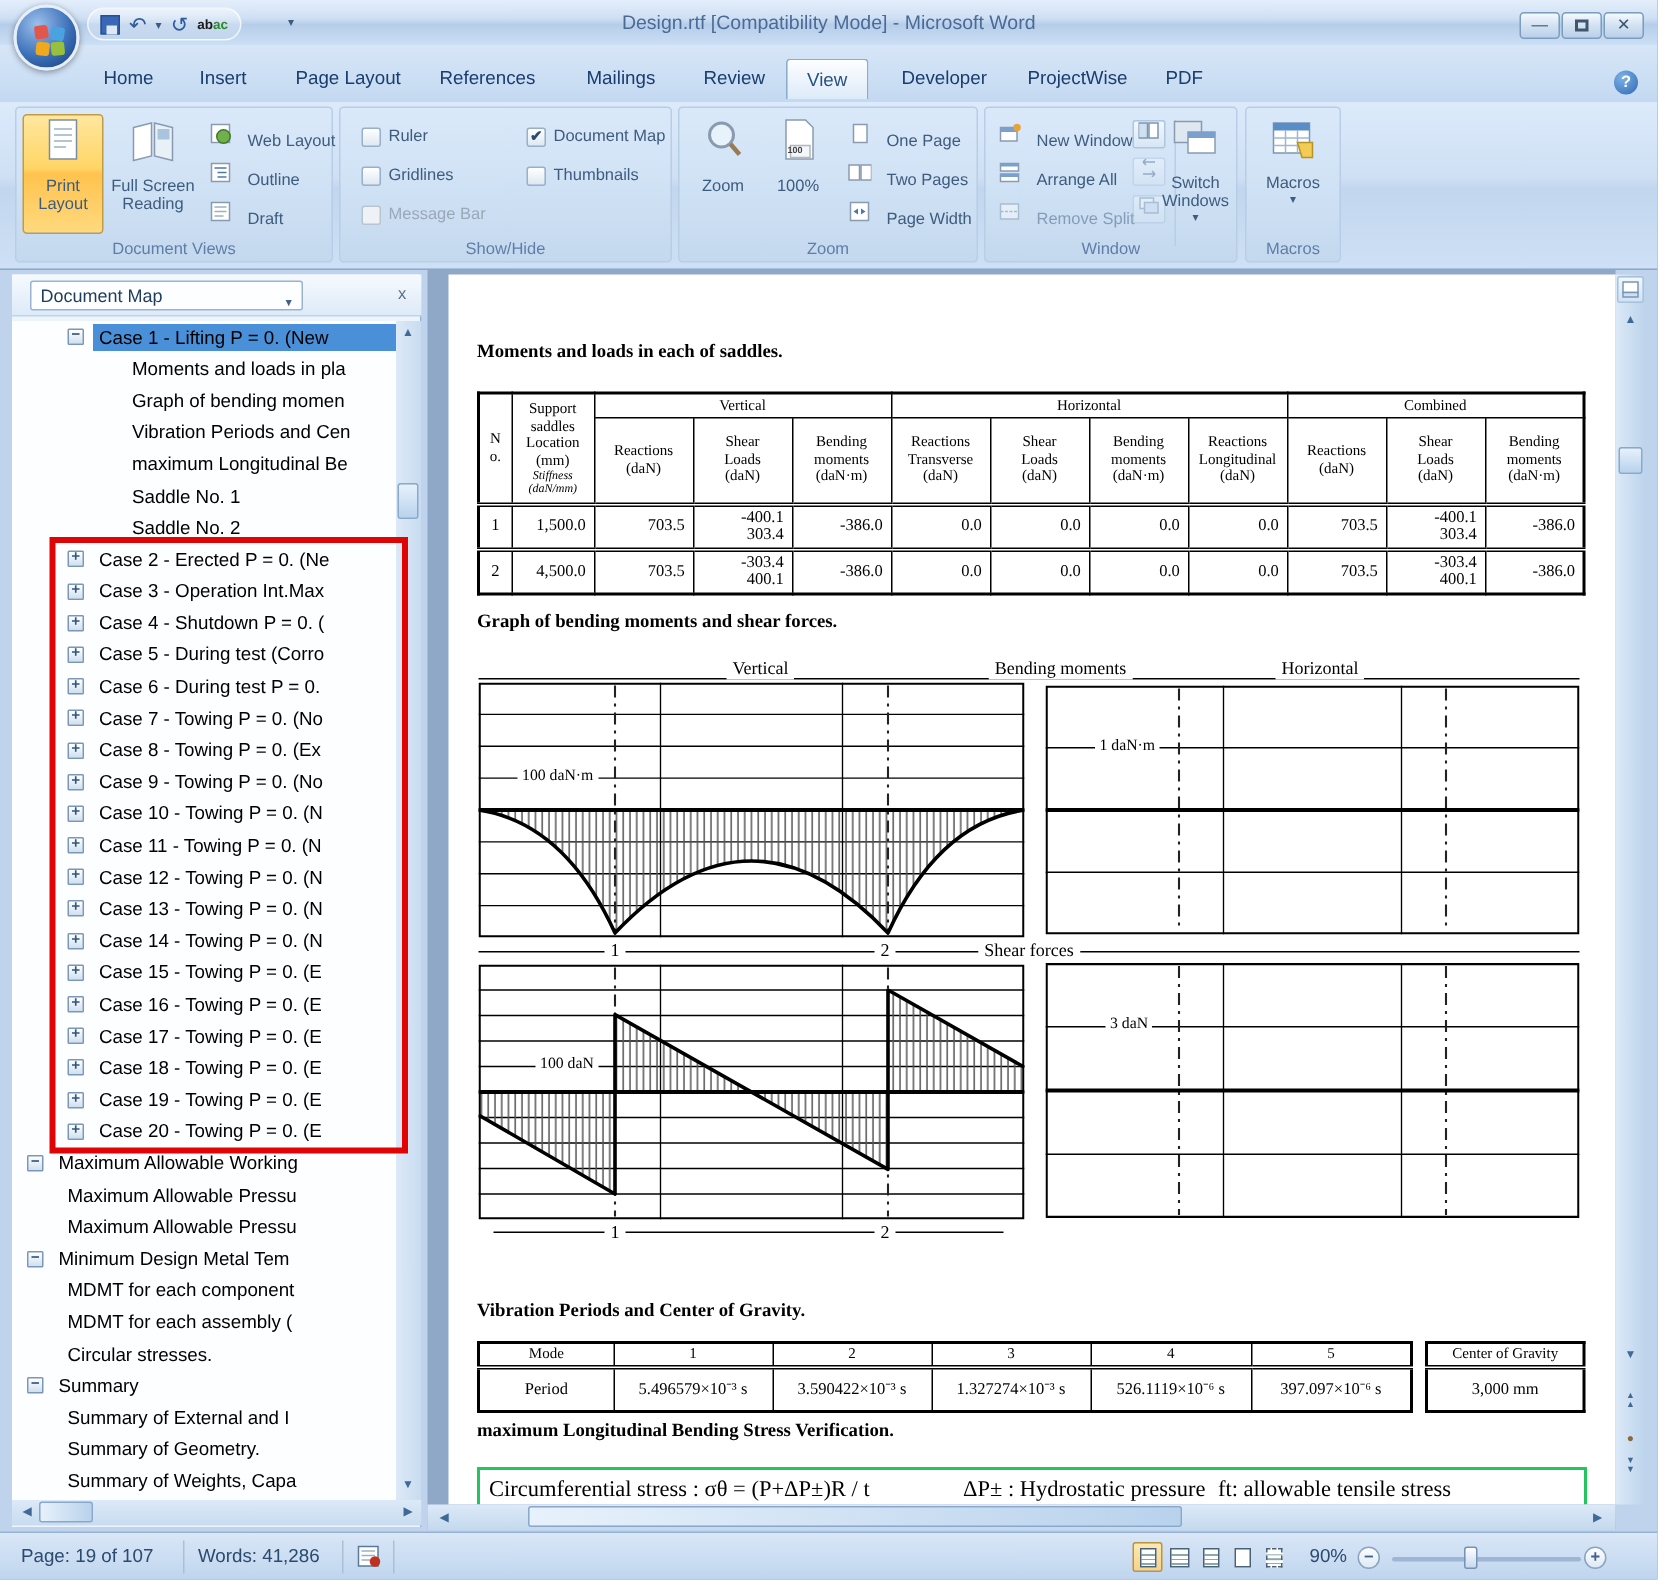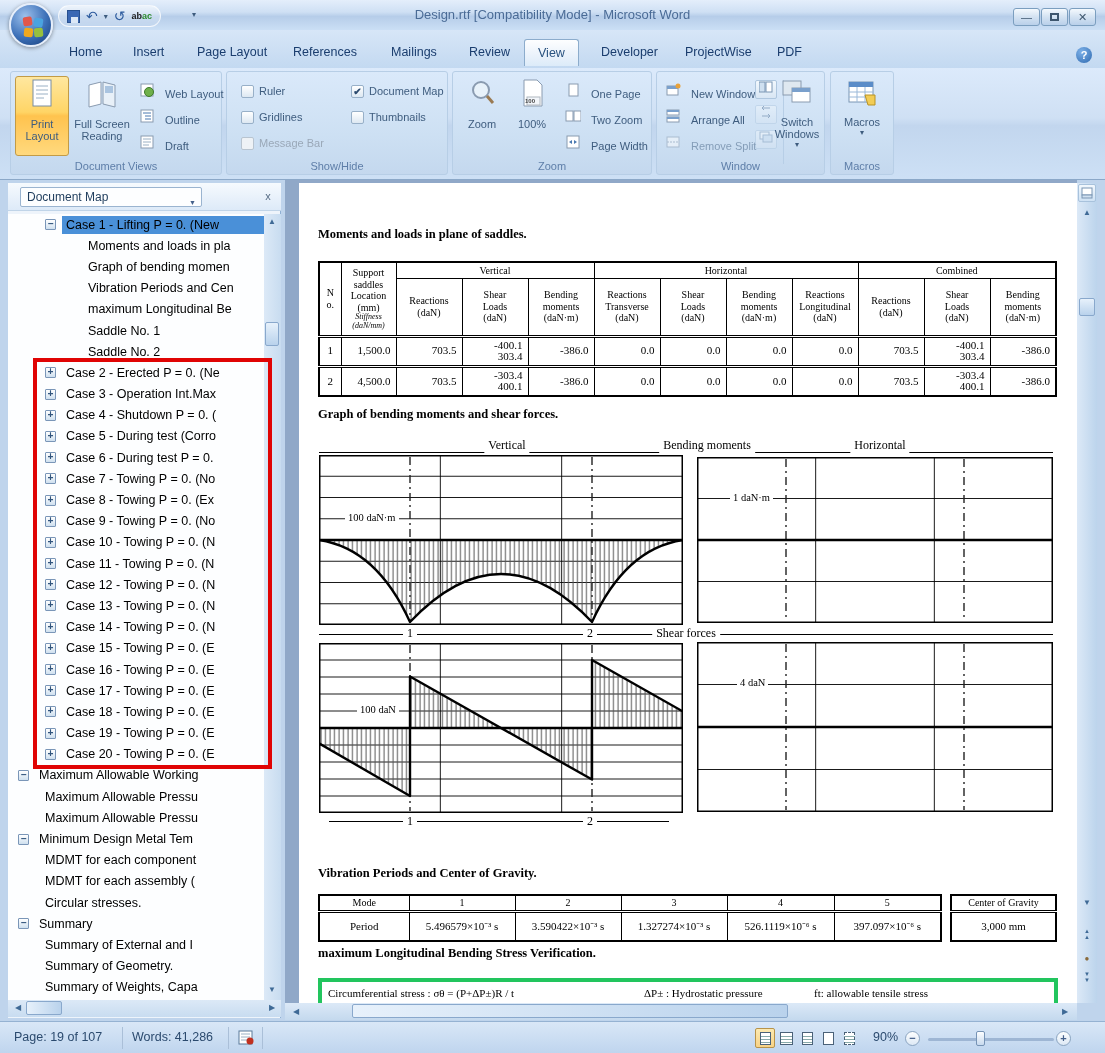--- a/index.html
+++ b/index.html
@@ -100,21 +100,21 @@
     font-size:10px;line-height:11.5px;padding:1px 2px;overflow:hidden}
   .dtab .dr td{border-top:3px double #000;font-size:11px;height:30px}
   .num{text-align:right!important;padding-right:5px!important}
   .stf{font-style:italic;font-size:8px;line-height:8.5px;display:block}
   .chart{position:absolute}
   .glin{position:absolute;height:1px;background:#000}
   .glab{position:absolute;transform:translateX(-50%);background:#fff;padding:0 4px;
     font-size:12px;font-family:"Liberation Serif",serif}
   .slab{position:absolute;background:#fff;padding:0 3px;font-size:10.5px;
     font-family:"Liberation Serif",serif;z-index:5}
-  #stressbox{border:4px solid #22c55e;font-size:11px}
+  #stressbox{border:2px solid #22c55e;font-size:15px}
   #stressbox span{position:absolute;top:5px;white-space:nowrap}
   
   #vscroll{left:1077px;top:183px;width:20px;height:820px;background:linear-gradient(90deg,#dce9f7,#bcd4ec)}
   #hscroll{left:285px;top:1003px;width:792px;height:17px;background:linear-gradient(#dce9f7,#c4d9ee)}
   .sq{position:absolute;width:18px;height:18px;border:1px solid #a8c2dc;border-radius:2px;
     background:linear-gradient(#f2f8fd,#cfe2f4);text-align:center;color:#3f6a96}
   
   #statusbar{left:0;top:1021px;width:1105px;height:32px;border-top:1px solid #95b2d2;
     background:linear-gradient(#d9e7f7,#bfd5ee);color:#2b4a6e;font-size:12.5px}
   .sbitem{position:absolute;top:8px}
@@ -265,21 +265,21 @@
         <span><svg width="16" height="16">
               <rect x="4" y="2" width="9" height="12" fill="#fff" stroke="#8a9bb0"></rect>
             </svg></span>
         <span>One Page</span>
       </div>
       <div class="smbtn" style="left:112px;top:34px">
         <span><svg width="16" height="16">
               <rect x="1" y="3" width="7" height="10" fill="#fff" stroke="#8a9bb0"></rect>
               <rect x="9" y="3" width="7" height="10" fill="#fff" stroke="#8a9bb0"></rect>
             </svg></span>
-        <span>Two Zoom</span>
+        <span>Two Pages</span>
       </div>
       <div class="smbtn" style="left:112px;top:60px">
         <span><svg width="16" height="16">
               <rect x="2" y="2" width="12" height="12" fill="#fff" stroke="#8a9bb0"></rect>
               <path d="M4 8 L7 6 V10 Z M12 8 L9 6 V10 Z" fill="#4a78b0"></path>
             </svg></span>
         <span>Page Width</span>
       </div>
       <div class="glabel">Zoom</div>
     </div>
@@ -509,21 +509,21 @@
     <span class="sarr" style="left:2px;top:0">◀</span>
     <div class="thumb" style="left:18px;top:1px;width:36px;height:14px"></div>
     <span class="sarr" style="left:256px;top:0">▶</span>
   </div>
 
   <div id="redrect" class="a"></div>
 
   <div id="docarea" class="a"></div>
   <div id="page" class="a">
 
-    <div class="a h2" style="left:19px;top:44px">Moments and loads in plane of saddles.</div>
+    <div class="a h2" style="left:19px;top:44px">Moments and loads in each of saddles.</div>
 
     <table class="a dtab" style="left:19px;top:78px;width:737px">
       <colgroup>
           <col style="width:22px">
           <col style="width:55px">
           <col span="10" style="width:66px">
         </colgroup>
       <tbody>
           <tr style="height:16px">
         <th rowspan="2" class="pl">N
@@ -689,21 +689,21 @@
         <line x1="0" y1="85" x2="356" y2="85" stroke="#000" stroke-width="0.9"></line>
         <line x1="0" y1="127.5" x2="356" y2="127.5" stroke="#000" stroke-width="0.9"></line>
         <line x1="118.66666666666667" y1="0" x2="118.66666666666667" y2="170" stroke="#000" stroke-width="0.9"></line>
         <line x1="237.33333333333334" y1="0" x2="237.33333333333334" y2="170" stroke="#000" stroke-width="0.9"></line>
         <line x1="89" y1="2" x2="89" y2="168" stroke="#222" stroke-width="1.4" stroke-dasharray="8 4 2 4"></line>
         <line x1="267" y1="2" x2="267" y2="168" stroke="#222" stroke-width="1.4" stroke-dasharray="8 4 2 4"></line>
         <line x1="0" y1="85" x2="356" y2="85" stroke="#000" stroke-width="2.6"></line>
         <rect x="0.75" y="0.75" width="354.5" height="168.5" fill="none" stroke="#000" stroke-width="1.5"></rect>
       </svg>
     <span class="slab" style="left:58px;top:521px">100 daN</span>
-    <span class="slab" style="left:438px;top:494px">4 daN</span>
+    <span class="slab" style="left:438px;top:494px">3 daN</span>
 
     <div class="glin" style="left:30px;top:638px;width:340px"></div>
     <span class="glab" style="left:111px;top:631px">1</span>
     <span class="glab" style="left:291px;top:631px">2</span>
 
     <div class="a h2" style="left:19px;top:683px">Vibration Periods and Center of Gravity.</div>
 
     <table class="a dtab" style="left:19px;top:711px;width:622px">
       <colgroup>
           <col style="width:90px">

